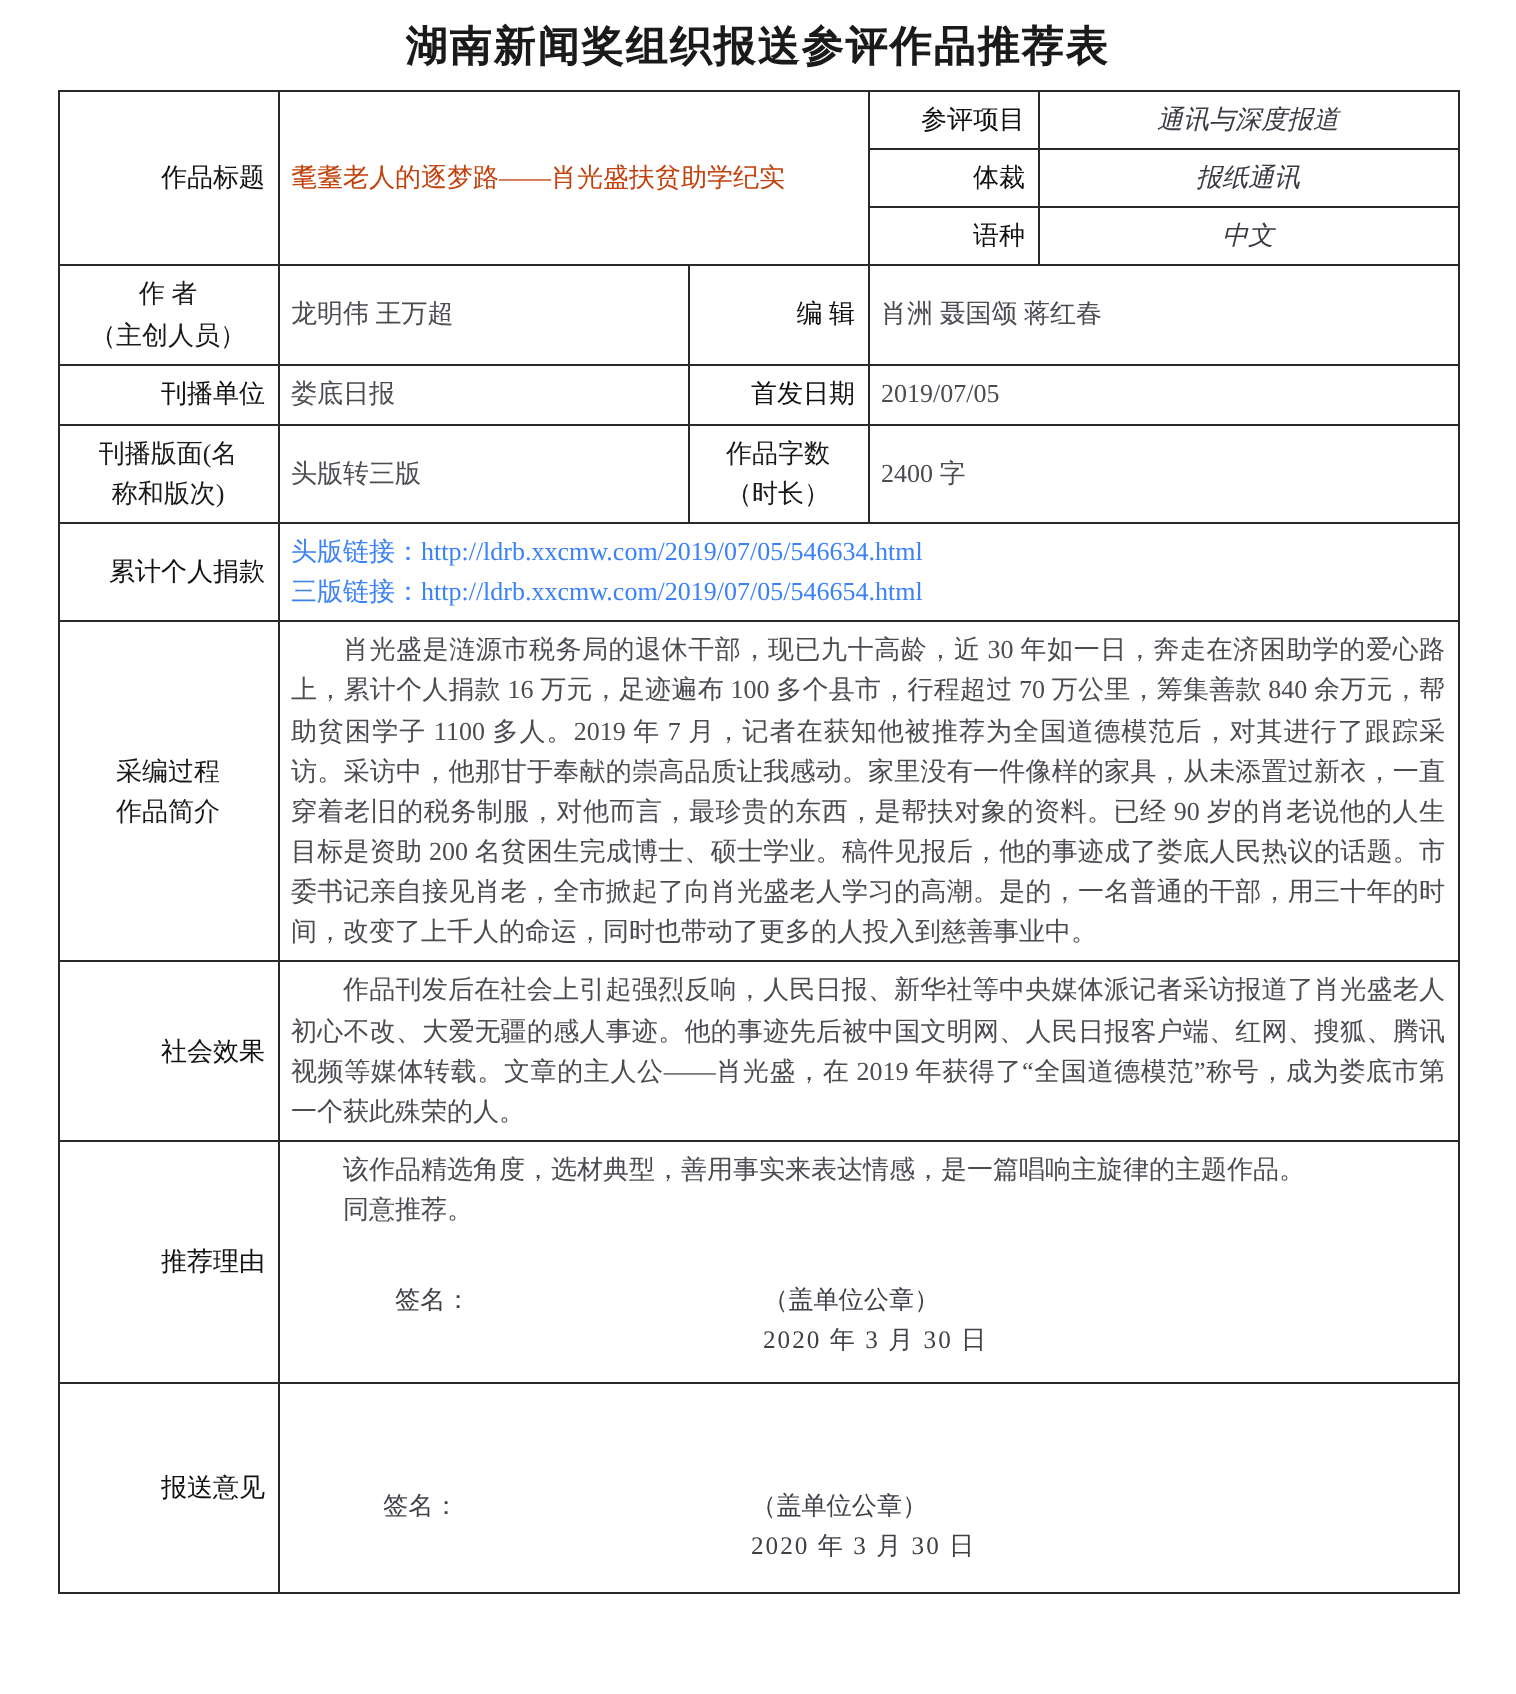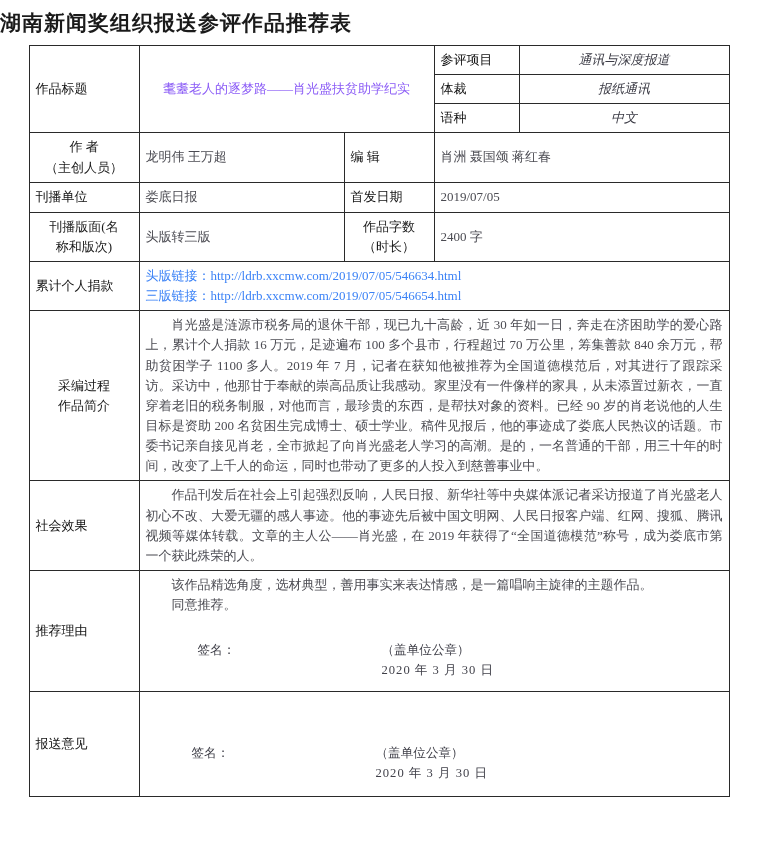--- a/index.html
+++ b/index.html
@@ -13,64 +13,63 @@
     font-family: "Liberation Serif", "DejaVu Serif", serif;
     color: #1a1a1a;
   }
   .page {
     width: 758px;
     height: 847px;
     position: relative;
     box-sizing: border-box;
   }
   .doc-title {
-    text-align: left;
+    text-align: center;
     font-size: 21px;
     font-weight: bold;
     letter-spacing: 1px;
     padding: 9px 0 8px 0;
     font-family: "Liberation Sans", "DejaVu Sans", sans-serif;
   }
   table.form {
     border-collapse: collapse;
     width: 700px;
     margin: 0 auto;
     table-layout: fixed;
   }
   table.form td {
     border: 1px solid #2a2a2a;
     vertical-align: middle;
     padding: 4px 6px;
     font-size: 13px;
     line-height: 1.55;
   }
   .lbl {
-    text-align: left;
+    text-align: right;
     font-size: 13.5px;
     color: #111;
     white-space: nowrap;
   }
   .lbl-2l {
     text-align: center;
     font-size: 13.5px;
     line-height: 1.4;
     margin-left: 24px;
   }
   .val-c {
     text-align: left;
     color: #4b4b52;
   }
   .val-c-dark {
     text-align: center;
     color: #3a3a44;
     font-style: italic;
   }
   .val-title {
-    text-align: center;
-    color: #8b5cf6;
+    color: #c2410c;
     font-size: 13px;
   }
   .body-cell {
     text-align: justify;
     text-justify: inter-ideograph;
     color: #4b4b52;
     padding: 7px 9px 9px 9px;
     font-size: 12.6px;
     line-height: 1.62;
   }

